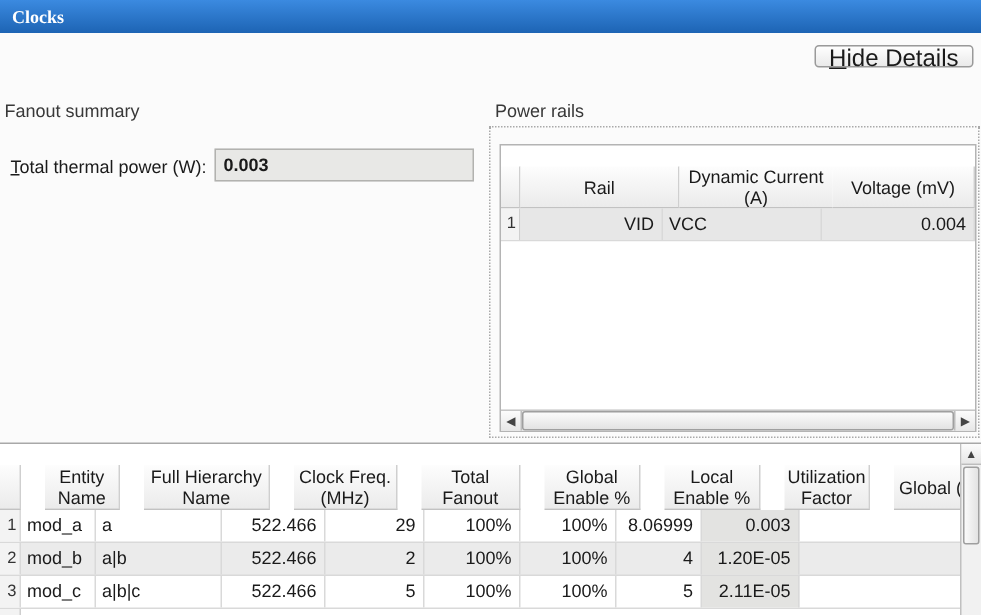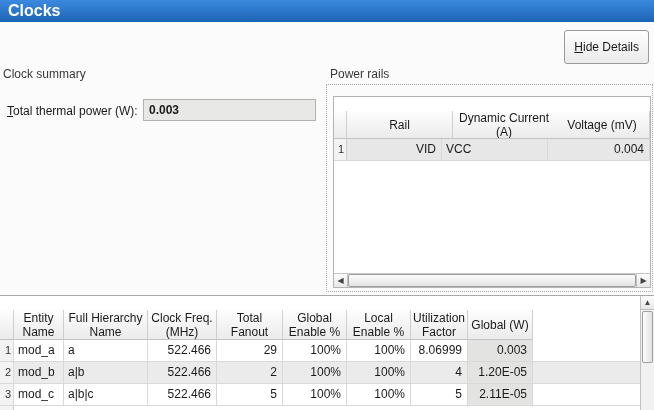--- a/index.html
+++ b/index.html
@@ -3,26 +3,26 @@
 <meta charset="utf-8">
 <style>
   html,body{margin:0;padding:0;background:#fff;}
   *{box-sizing:border-box;}
   .window{position:relative;width:654px;height:410px;background:#fbfbfb;
     font-family:"Liberation Sans","DejaVu Sans",sans-serif;font-size:12px;color:#1a1a1a;overflow:hidden;}
 
   
   .titlebar{position:absolute;left:0;top:0;width:654px;height:22px;
     background:linear-gradient(#3b8ae0,#1d64b4);display:flex;align-items:center;padding-left:8px;}
-  .title-text{color:#ffffff;font-weight:bold;font-size:16px;}
-
-  
-  .btn{position:absolute;top:30px;right:5px;height:34px;padding:0 9px;
+  .title-text{color:#ffffff;font-weight:bold;font-size:12px;font-family:Liberation Serif, serif;}
+
+  
+  .btn{position:absolute;top:30px;right:5px;height:15px;padding:0 9px;
     background:linear-gradient(#fefefe,#eaeaea);border:1px solid #9a9a9a;border-radius:3px;
-    font-family:inherit;font-size:12px;color:#1a1a1a;cursor:default;}
+    font-family:inherit;font-size:16px;color:#1a1a1a;cursor:default;}
   .mn{text-decoration:underline;}
 
   
   .group-label{position:absolute;font-size:12px;color:#383838;}
   .cs-label{left:3px;top:67px;}
   .pr-label{left:330px;top:67px;}
 
   
   .field-label{position:absolute;left:7px;top:104px;white-space:nowrap;}
   .readonly-field{position:absolute;left:143px;top:99px;width:173px;height:22px;
@@ -59,21 +59,21 @@
   .vscroll{width:14px;flex:none;border-left:1px solid #c0c0c0;background:#f1f1f1;display:flex;flex-direction:column;}
   .vscroll .sbtn{height:14px;border-bottom:1px solid #bdbdbd;}
   .vtrack{flex:1;position:relative;}
   .vthumb{position:absolute;left:1px;right:1px;top:1px;height:52px;background:linear-gradient(90deg,#fbfbfb,#e3e3e3);
     border:1px solid #9f9f9f;border-radius:2px;}
 
   
   .clock-table{position:absolute;left:0;top:295px;width:654px;height:115px;border-top:1px solid #a8a8a8;
     background:#fff;display:flex;}
   .ct-main{width:640px;flex:none;display:flex;flex-direction:column;}
-  .ct-header{display:flex;height:44px;flex:none;}
+  .ct-header{display:flex;height:44px;flex:none;gap:16px;}
   .c0{width:14px;flex:none;}.c1{width:50px;flex:none;}.c2{width:84px;flex:none;}.c3{width:69px;flex:none;}
   .c4{width:66px;flex:none;}.c5{width:64px;flex:none;}.c6{width:64px;flex:none;}.c7{width:57px;flex:none;}
   .c8{width:65px;flex:none;}.c9{flex:1;min-width:0;}
   .ct-header .c9{border-right:none;}
   .ct-row{display:flex;height:22px;flex:none;border-bottom:1px solid #d9d9d9;background:#fff;}
   .ct-row.alt{background:#ebebeb;}
   .ctc{line-height:21px;border-right:1px solid #d9d9d9;white-space:nowrap;overflow:hidden;}
   .ctc.c9{border-right:none;}
   .pw{background:#e3e3e1;}
   .bold{font-weight:bold;}
@@ -86,21 +86,21 @@
 <div class="window">
 
   <div class="titlebar">
     <span class="title-text">Clocks</span>
   </div>
 
   <button class="btn">
     <span class="mn">H</span><span>ide Details</span>
   </button>
 
-  <div class="group-label cs-label">Clock summary</div>
+  <div class="group-label cs-label">Fanout summary</div>
 
   <div class="field-label">
     <span class="mn">T</span><span>otal thermal power (W):</span>
   </div>
   <div class="readonly-field">0.003</div>
 
   <div class="group-label pr-label">Power rails</div>
 
   <div class="pr-group"></div>
 

